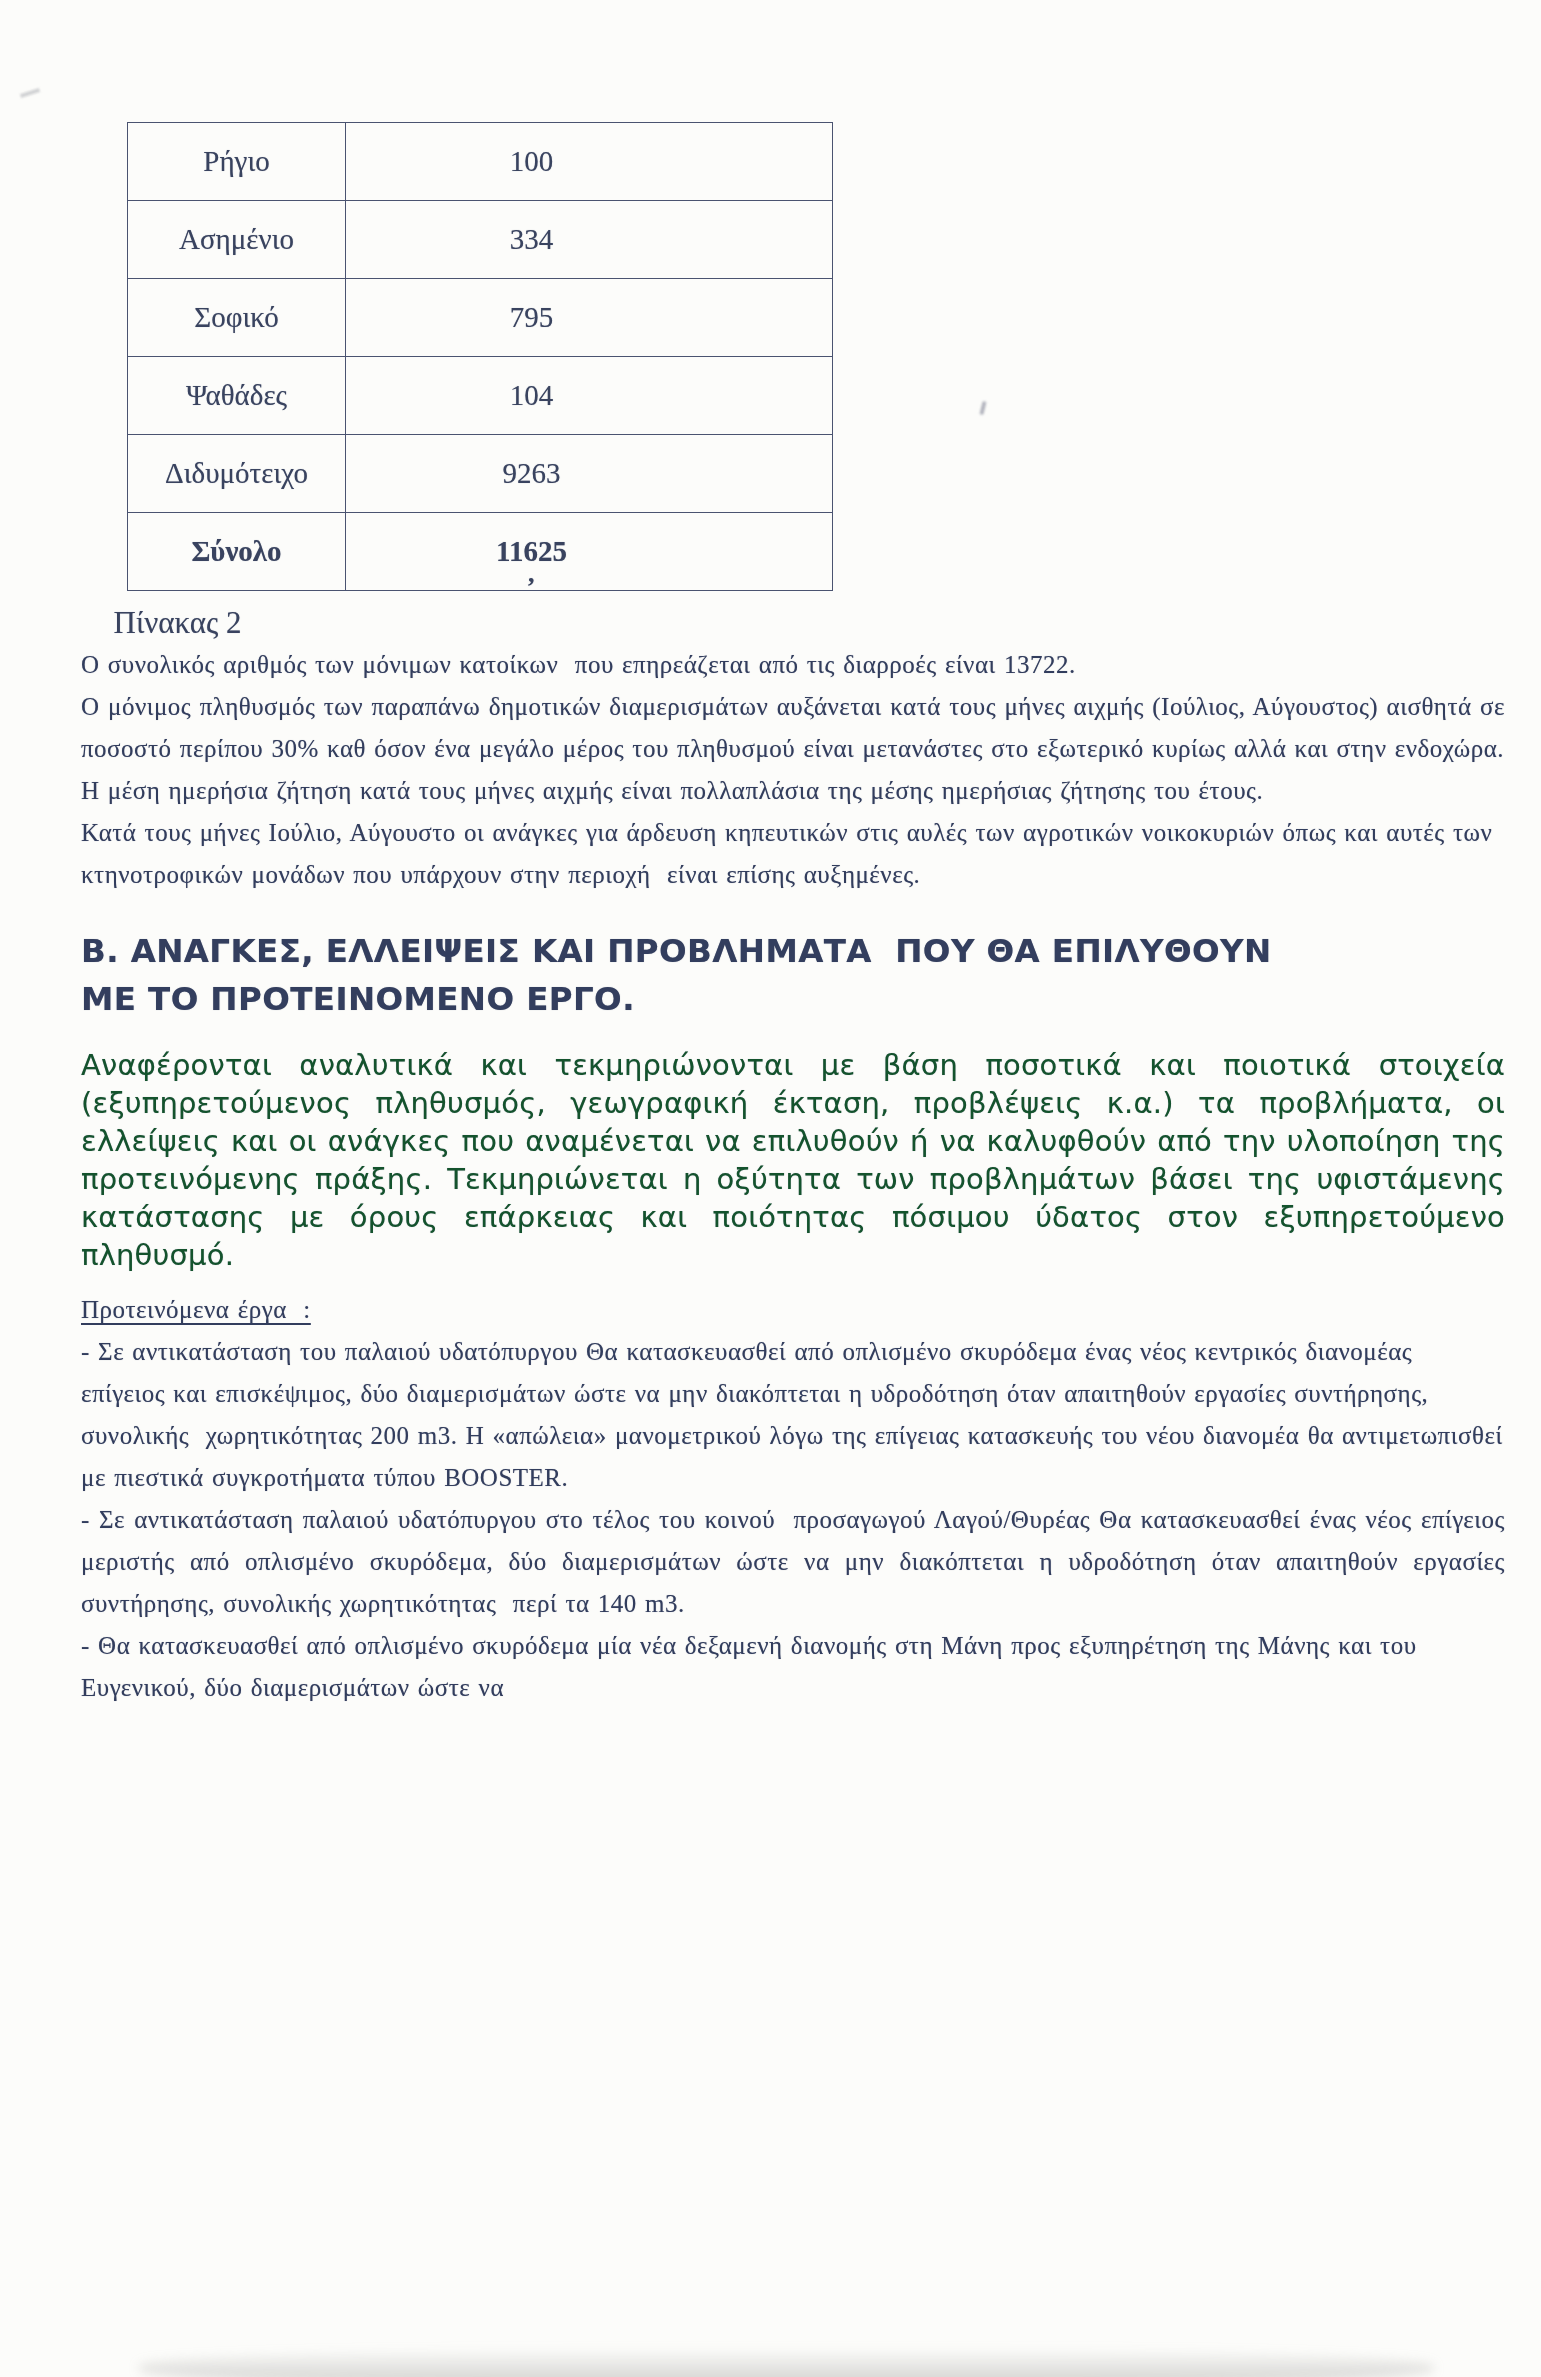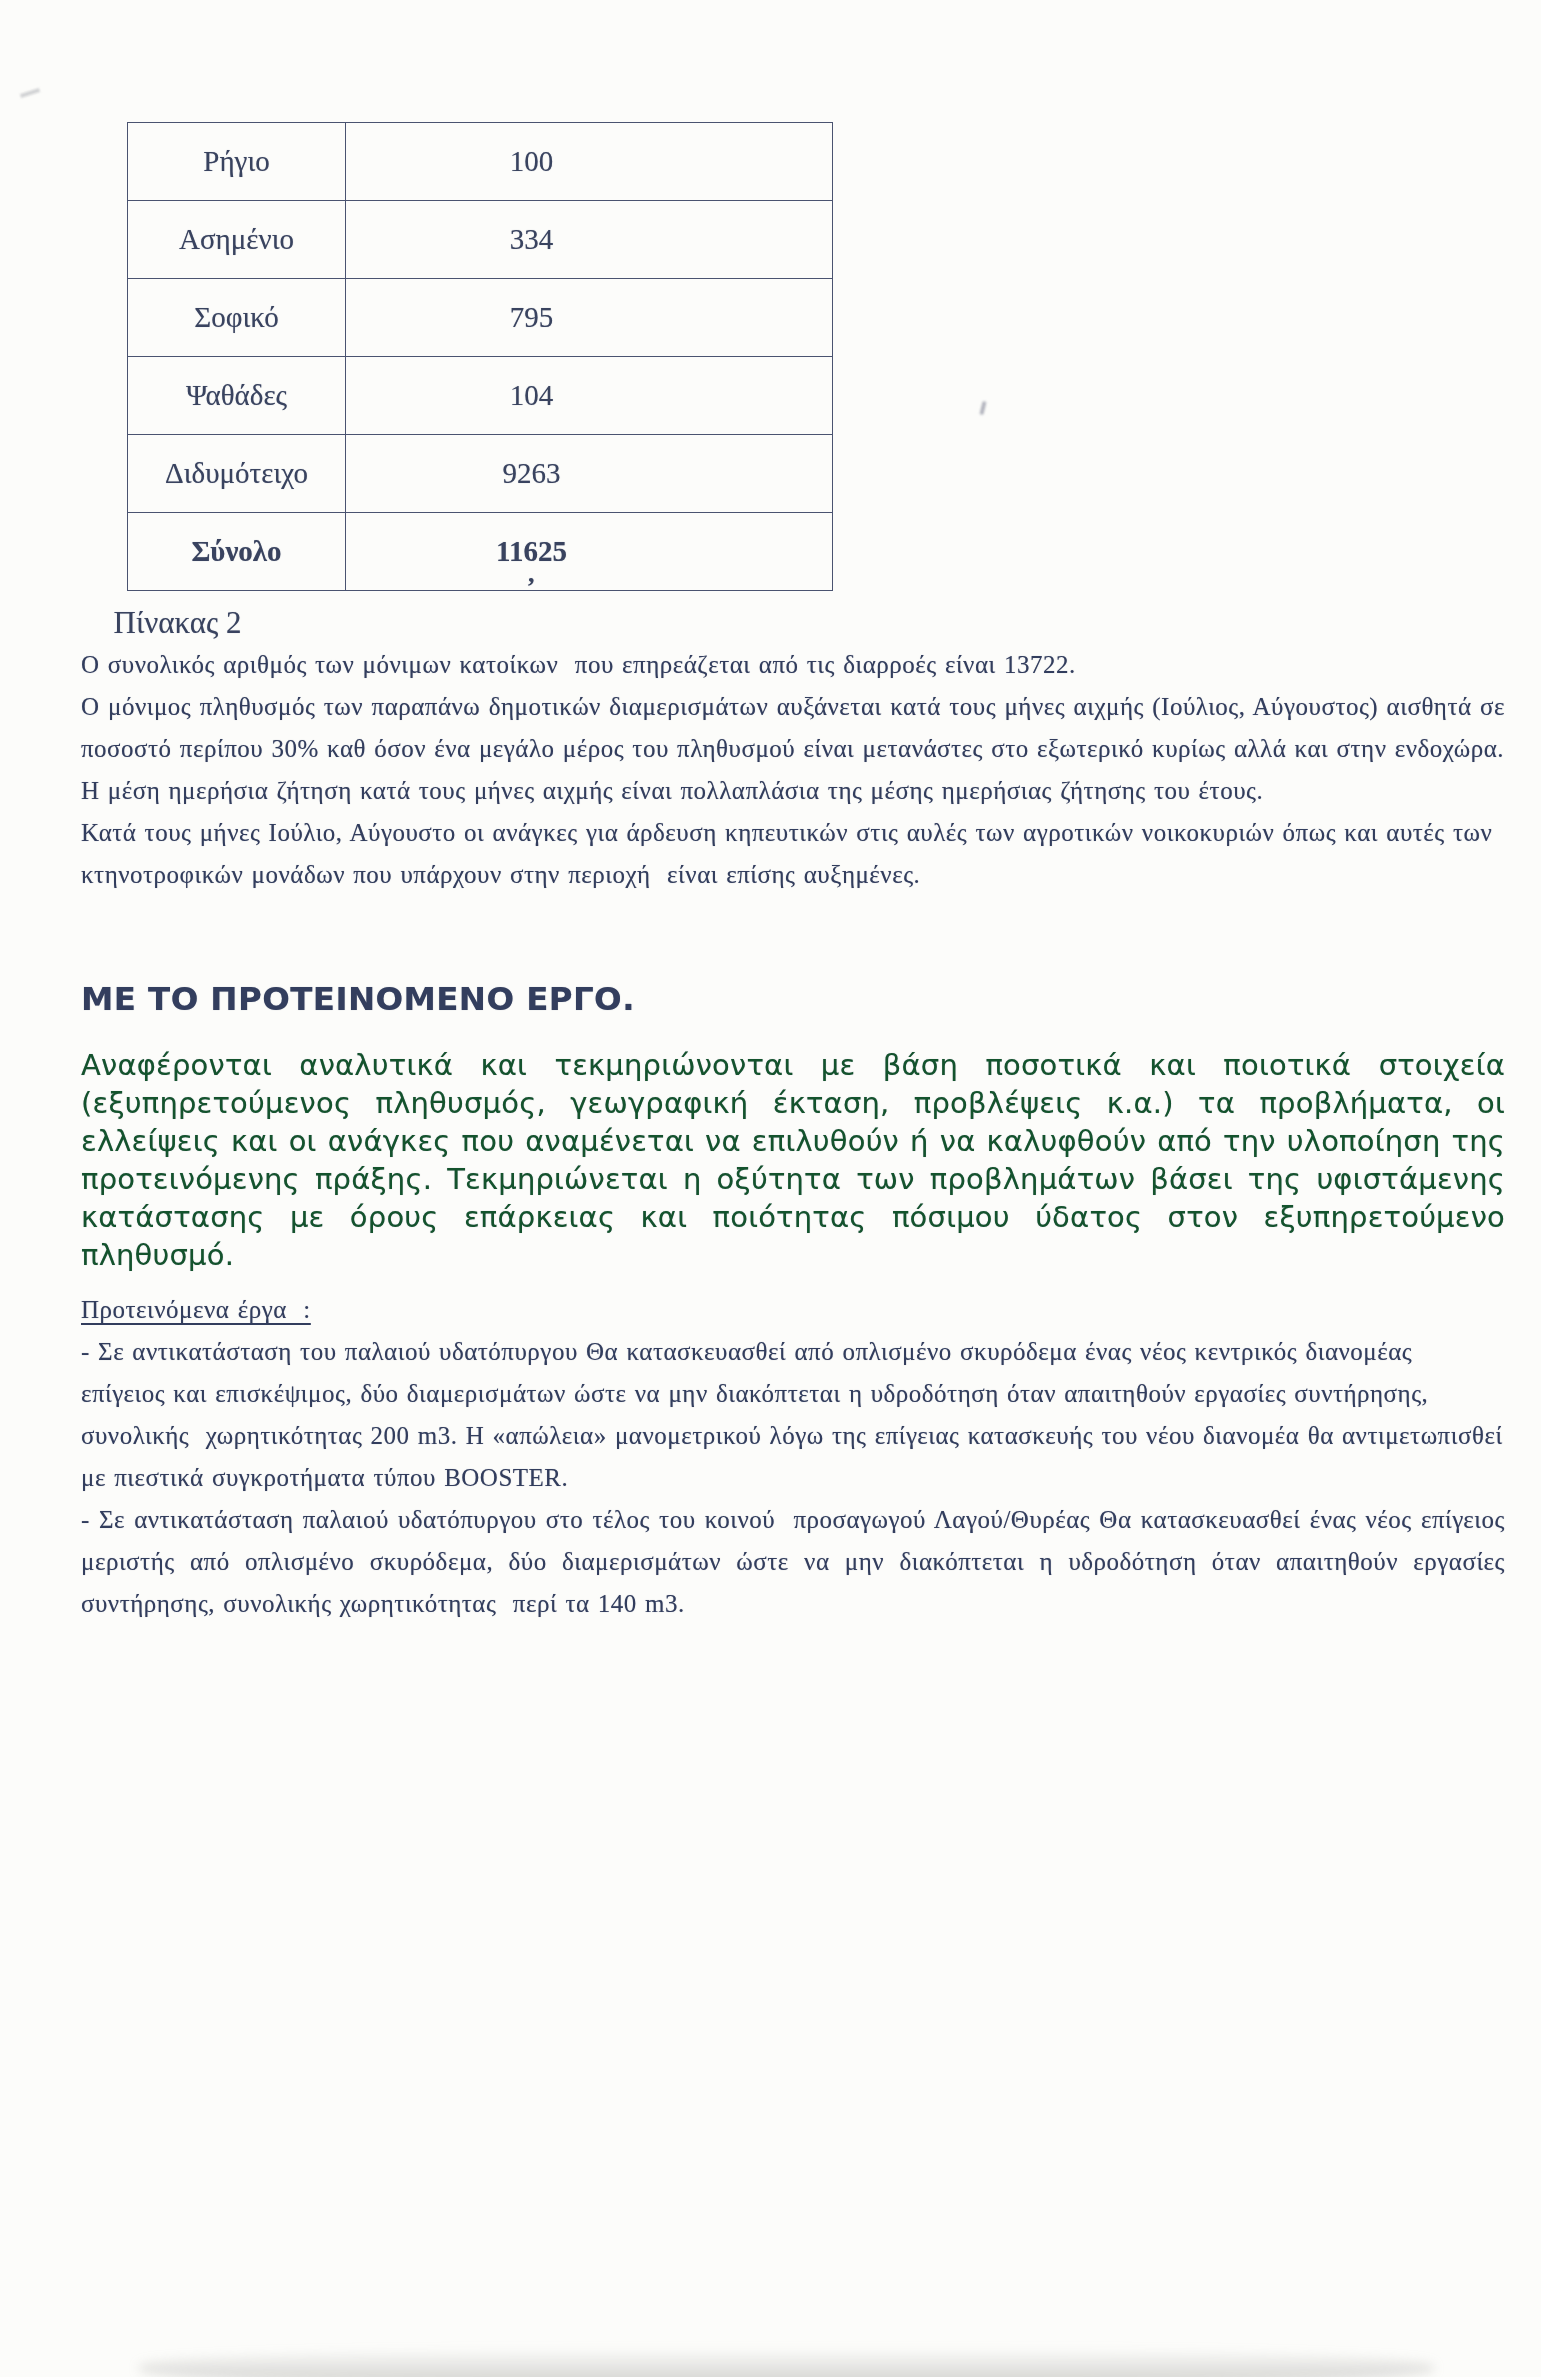--- a/index.html
+++ b/index.html
@@ -160,28 +160,29 @@
     <div class="caption">Πίνακας 2</div>
 
     <p class="serif mt-p1">Ο συνολικός αριθμός των μόνιμων κατοίκων  που επηρεάζεται από τις διαρροές είναι 13722.</p>
 
     <p class="serif justify mt-p2">Ο μόνιμος πληθυσμός των παραπάνω δημοτικών διαμερισμάτων αυξάνεται κατά τους μήνες αιχμής (Ιούλιος, Αύγουστος) αισθητά σε ποσοστό περίπου 30% καθ όσον ένα μεγάλο μέρος του πληθυσμού είναι μετανάστες στο εξωτερικό κυρίως αλλά και στην ενδοχώρα.</p>
 
     <p class="serif mt-p4">Η μέση ημερήσια ζήτηση κατά τους μήνες αιχμής είναι πολλαπλάσια της μέσης ημερήσιας ζήτησης του έτους.</p>
 
     <p class="serif mt-p3">Κατά τους μήνες Ιούλιο, Αύγουστο οι ανάγκες για άρδευση κηπευτικών στις αυλές των αγροτικών νοικοκυριών όπως και αυτές των κτηνοτροφικών μονάδων που υπάρχουν στην περιοχή  είναι επίσης αυξημένες.</p>
 
-    <h2 class="headb"><br><span>ΜΕ ΤΟ ΠΡΟΤΕΙΝΟΜΕΝΟ ΕΡΓΟ.</span></h2>
+    <h2 class="headb"><span>Β. ΑΝΑΓΚΕΣ, ΕΛΛΕΙΨΕΙΣ ΚΑΙ ΠΡΟΒΛΗΜΑΤΑ  ΠΟΥ ΘΑ ΕΠΙΛΥΘΟΥΝ</span><br><span>ΜΕ ΤΟ ΠΡΟΤΕΙΝΟΜΕΝΟ ΕΡΓΟ.</span></h2>
 
     <p class="sans">Αναφέρονται αναλυτικά και τεκμηριώνονται με βάση ποσοτικά και ποιοτικά στοιχεία (εξυπηρετούμενος πληθυσμός, γεωγραφική έκταση, προβλέψεις κ.α.) τα προβλήματα, οι ελλείψεις και οι ανάγκες που αναμένεται να επιλυθούν ή να καλυφθούν από την υλοποίηση της προτεινόμενης πράξης. Τεκμηριώνεται η οξύτητα των προβλημάτων βάσει της υφιστάμενης κατάστασης με όρους επάρκειας και ποιότητας πόσιμου ύδατος στον εξυπηρετούμενο πληθυσμό.</p>
 
     <p class="serif" style="margin:0;"><span class="works-label">Προτεινόμενα έργα  :</span></p>
 
     <p class="serif mt-b1">- Σε αντικατάσταση του παλαιού υδατόπυργου Θα κατασκευασθεί από οπλισμένο σκυρόδεμα ένας νέος κεντρικός διανομέας  επίγειος και επισκέψιμος, δύο διαμερισμάτων ώστε να μην διακόπτεται η υδροδότηση όταν απαιτηθούν εργασίες συντήρησης, συνολικής  χωρητικότητας 200 m3. Η «απώλεια» μανομετρικού λόγω της επίγειας κατασκευής του νέου διανομέα θα αντιμετωπισθεί με πιεστικά συγκροτήματα τύπου BOOSTER.</p>
 
     <p class="serif justify mt-b2">- Σε αντικατάσταση παλαιού υδατόπυργου στο τέλος του κοινού  προσαγωγού Λαγού/Θυρέας Θα κατασκευασθεί ένας νέος επίγειος μεριστής από οπλισμένο σκυρόδεμα, δύο διαμερισμάτων ώστε να μην διακόπτεται η υδροδότηση όταν απαιτηθούν εργασίες συντήρησης, συνολικής χωρητικότητας  περί τα 140 m3.</p>
 
+    <p class="serif mt-b3">- Θα κατασκευασθεί από οπλισμένο σκυρόδεμα μία νέα δεξαμενή διανομής στη Μάνη προς εξυπηρέτηση της Μάνης και του Ευγενικού, δύο διαμερισμάτων ώστε να</p>
 
   </div>
 
   <div class="scan-smudge"></div>
 </div>
 
 
 </body></html>

